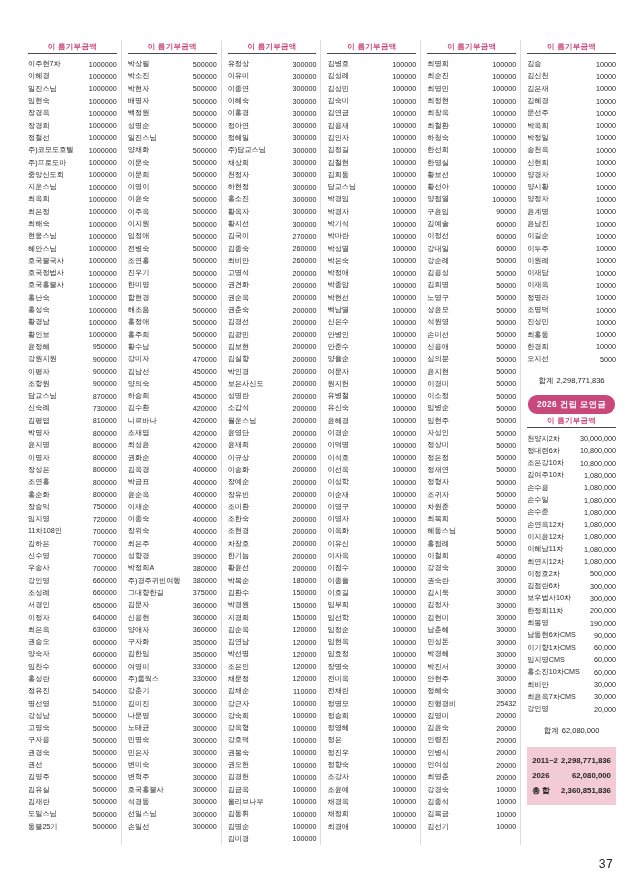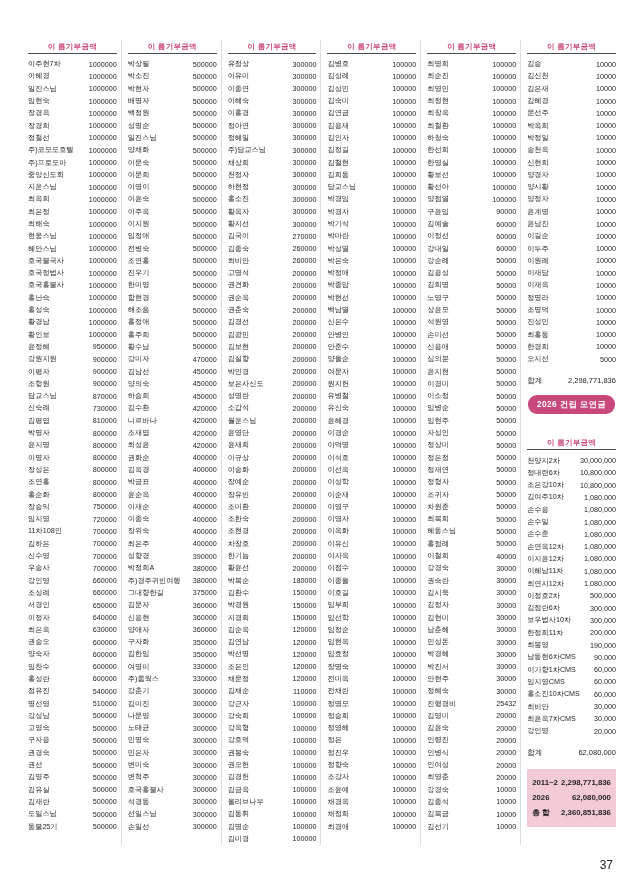--- a/index.html
+++ b/index.html
@@ -11,26 +11,26 @@
   .col{flex:1 1 0;min-width:0;padding:0 4px 0 6px;border-right:1px solid var(--rule);}
   .col:first-child{padding-left:0;}
   .col:last-child{border-right:none;padding-right:0;}
   .col-head{display:flex;justify-content:center;align-items:center;height:14px;
             color:var(--accent);font-weight:bold;font-size:7.5px;letter-spacing:.3px;
             border-bottom:1.4px solid var(--head-rule);margin-bottom:4px;}
   .row{display:flex;justify-content:space-between;align-items:center;height:12.3px;
        font-size:7.2px;color:var(--ink);white-space:nowrap;}
   .row .n{overflow:hidden;}
   .row .a{margin-left:3px;}
-  .total-row{height:13px;margin:9px 0 8px 0;font-size:7.5px;}
+  .total-row{height:13px;margin:9px 0 8px 0;font-size:7.5px;justify-content:center;}
   .badge{background:var(--accent);color:#fff;border-radius:9px;text-align:center;
-         font-size:8.2px;font-weight:bold;padding:4px 2px;margin:8px 1px 22px 1px;letter-spacing:.5px;}
+         font-size:8.2px;font-weight:bold;padding:4px 2px;margin:8px 1px 0 1px;letter-spacing:.5px;}
   .summary-box{background:var(--summary-bg);padding:6px 5px 7px 5px;margin-top:10px;}
   .summary-box .row{height:15px;font-size:7.8px;font-weight:bold;}
-  .pagenum{position:absolute;right:27px;bottom:16px;font-family:Liberation Sans, sans-serif;
+  .pagenum{position:absolute;right:27px;bottom:16px;font-family:Liberation Mono, monospace;
            font-size:12px;color:#222;}
 </style>
 </head>
 <body>
 
 <div class="page">
   <div class="cols" id="cols">
       <div class="col">
         <div class="col-head">
           <span>이 름</span>

